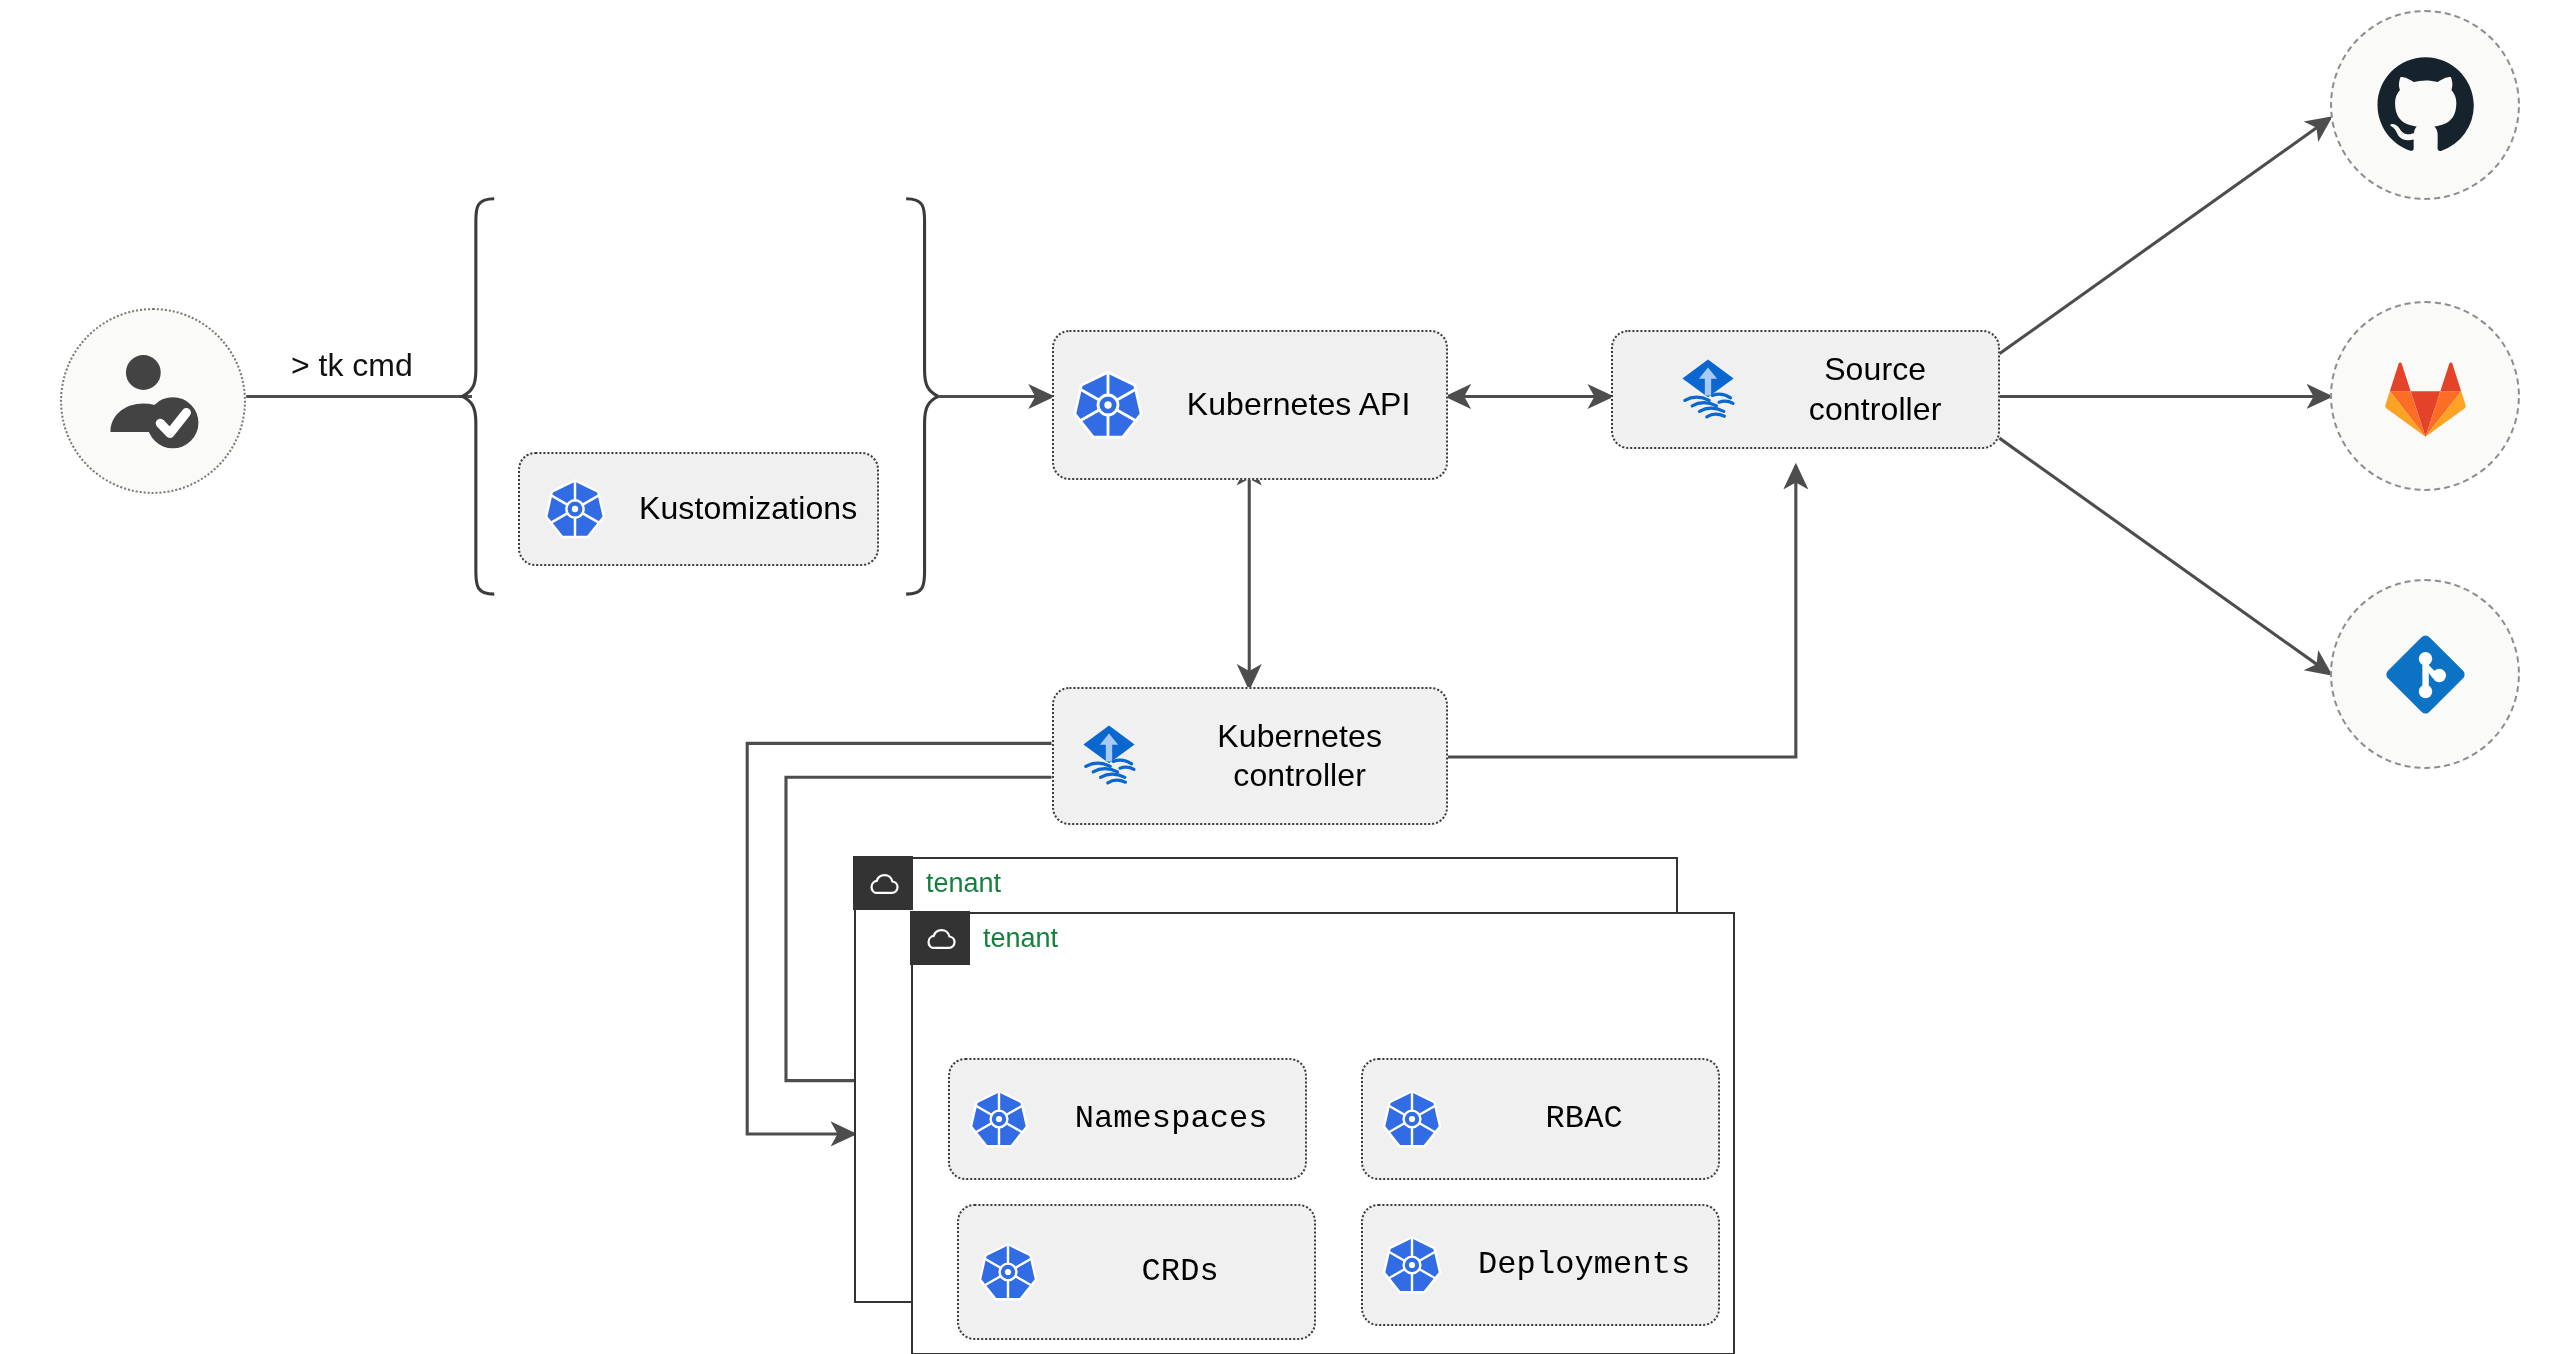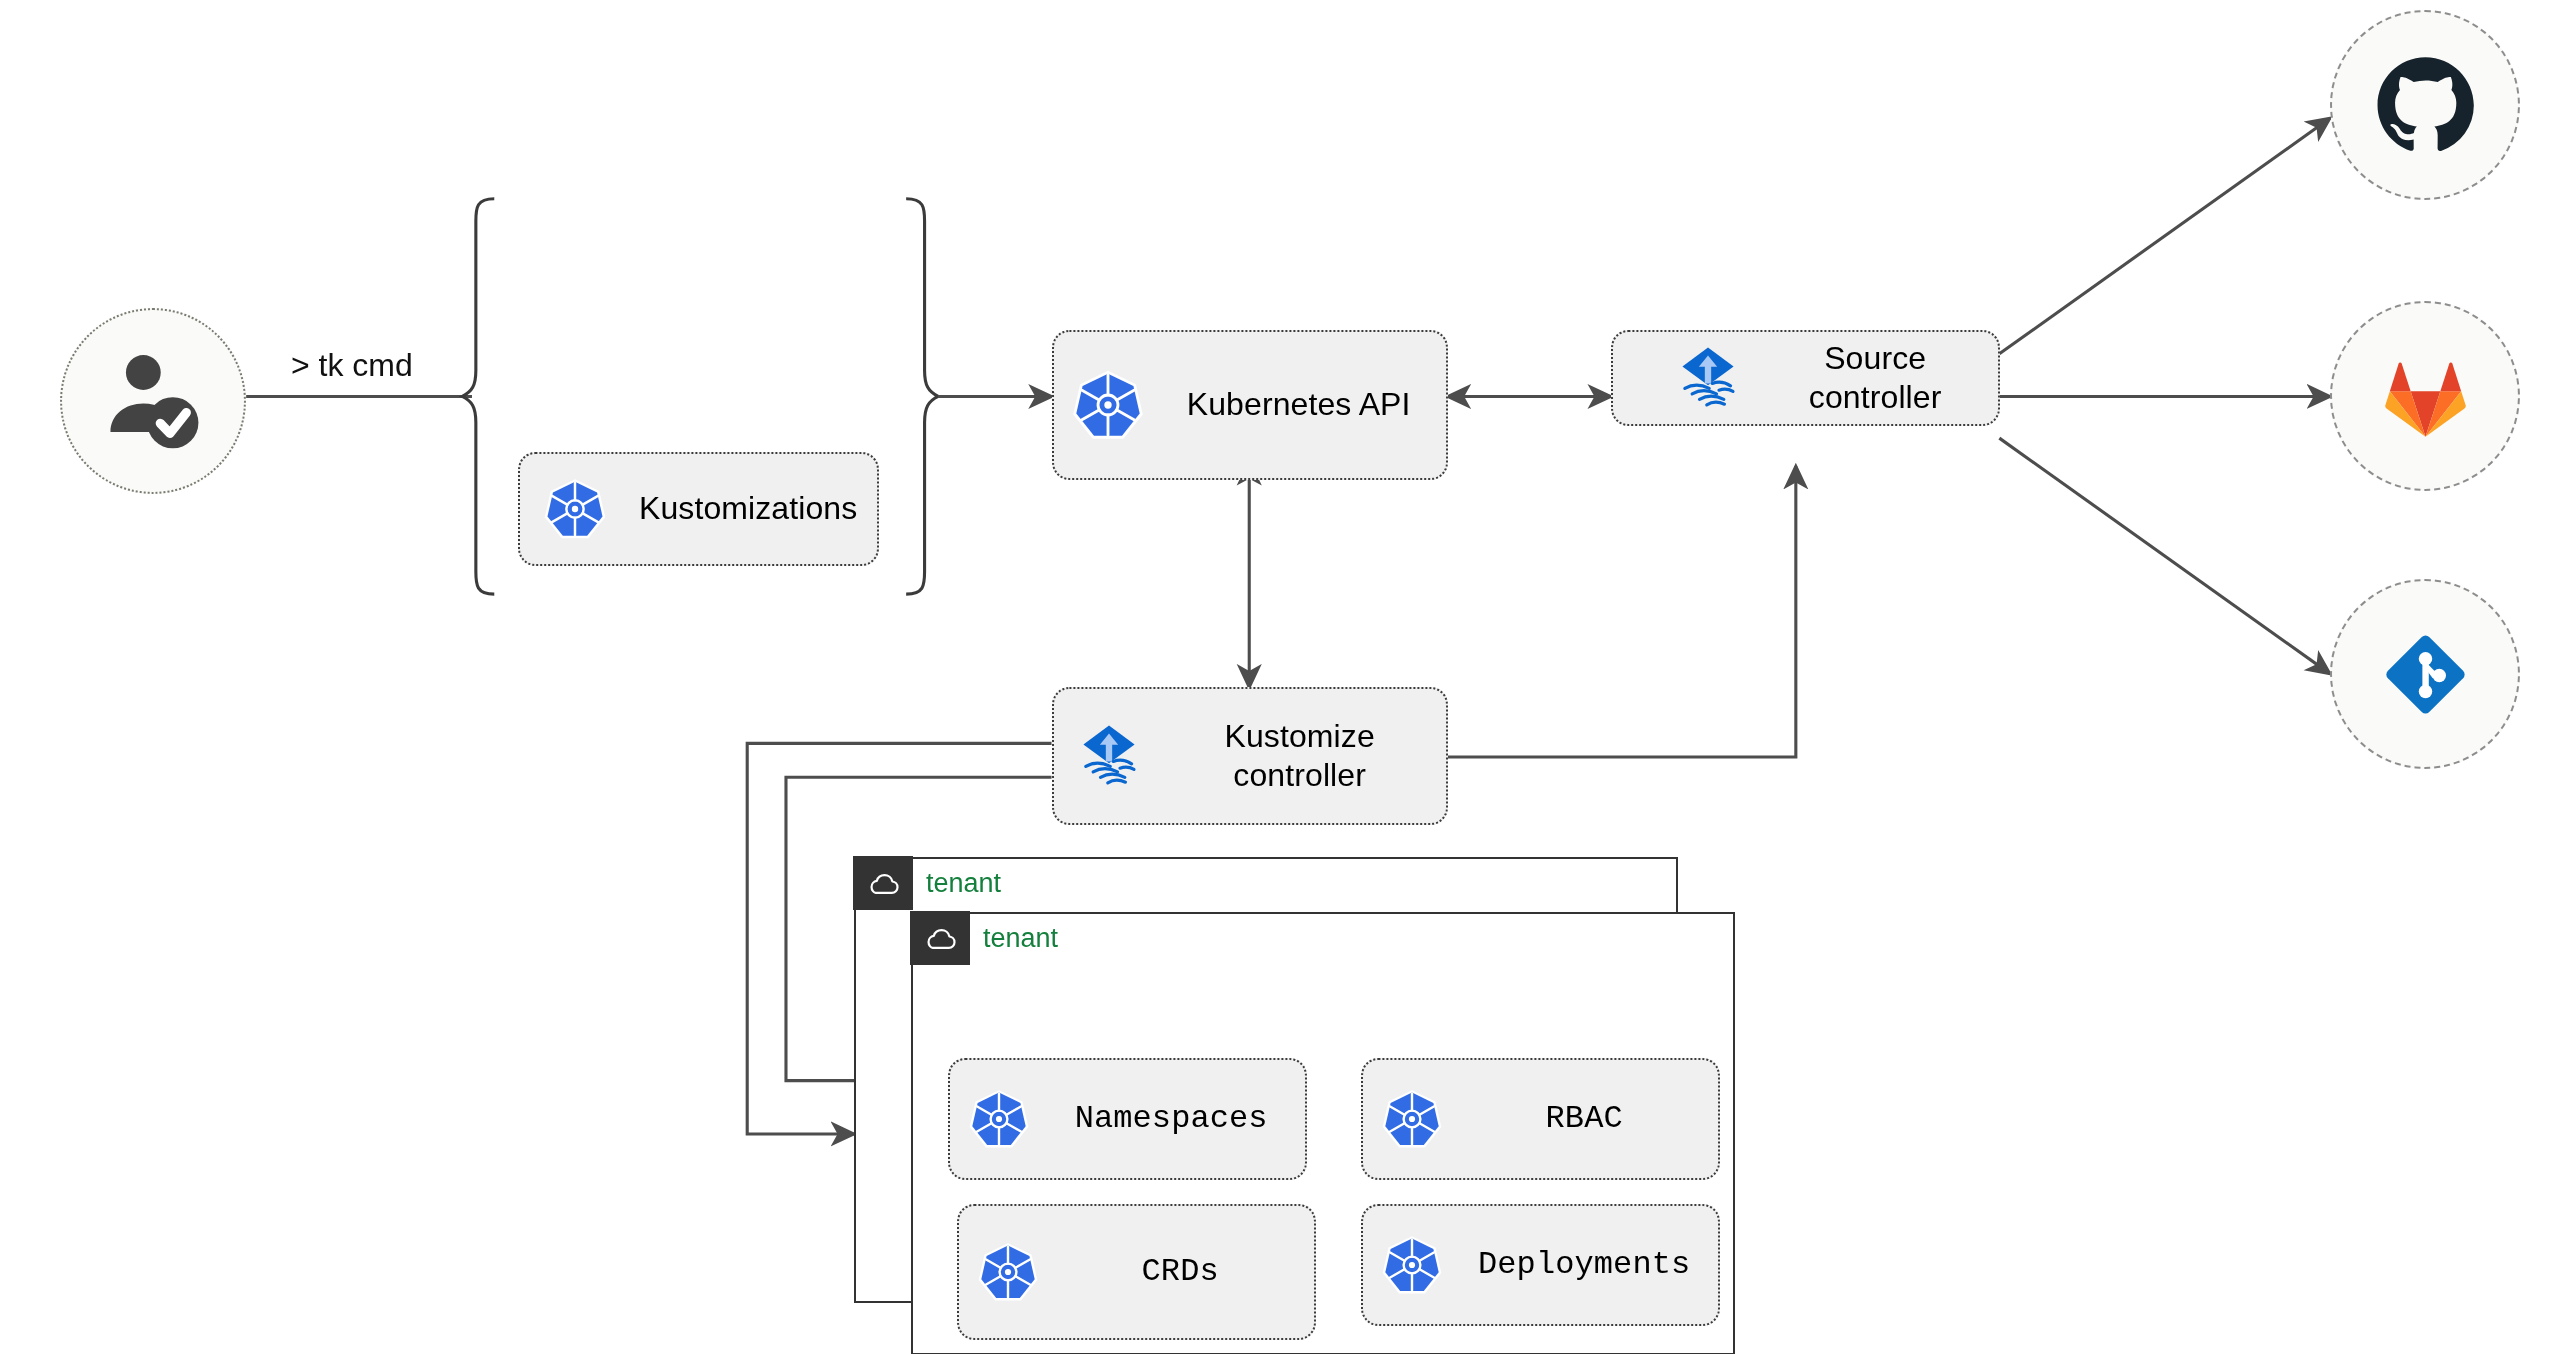--- a/index.html
+++ b/index.html
@@ -210,21 +210,21 @@
           <path d="M32 6.6 L32 23.6 M32 40.4 L32 57.4
                    M9.7 19.3 L24.5 27.7 M39.5 36.3 L54.3 44.7
                    M9.7 44.7 L24.5 36.3 M39.5 27.7 L54.3 19.3"></path>
         </g>
         <circle cx="32" cy="32" r="3.1" fill="#ffffff"></circle>
       </svg>
     </span>
     <span class="label">Kubernetes API</span>
   </div>
 
-  <div class="node two-line" style="left:1611px; top:330px; width:389px; height:96px;padding-left:40px;">
+  <div class="node two-line" style="left:1611px; top:330px; width:389px; height:119px;padding-left:40px;">
     <span class="glyph" style="width:109px;">
       <svg width="78" height="78" viewBox="0 0 64 64">
         <path d="M32 7 L53 22.5 L32 38 L11 22.5 Z" fill="#0B67D0"></path>
         <path d="M32 13.5 L39.5 22.8 L34.6 22.8 L34.6 36.5 L29.4 36.5 L29.4 22.8 L24.5 22.8 Z" fill="#A8C8F5"></path>
         <g stroke="#0B67D0" stroke-width="2.6" fill="none" stroke-linecap="round">
           <path d="M13 40.5 C20 36.5 27 37.5 33 40.5"></path>
           <path d="M19 45 C26 41 33 42 39 45"></path>
           <path d="M25 49.5 C32 45.5 39 46.5 45 49.5"></path>
           <path d="M31 54 C36 51 41 51.5 45.5 53.5"></path>
           <path d="M35.5 36.5 C41 34.5 46 35.5 50.5 38.5"></path>
@@ -247,21 +247,21 @@
           <path d="M13 40.5 C20 36.5 27 37.5 33 40.5"></path>
           <path d="M19 45 C26 41 33 42 39 45"></path>
           <path d="M25 49.5 C32 45.5 39 46.5 45 49.5"></path>
           <path d="M31 54 C36 51 41 51.5 45.5 53.5"></path>
           <path d="M35.5 36.5 C41 34.5 46 35.5 50.5 38.5"></path>
           <path d="M41 42 C45.5 40.5 49 41 52.5 43"></path>
         </g>
       </svg>
     </span>
     <span class="label">
-      <span>Kustomize</span><br>
+      <span>Kubernetes</span><br>
       <span>controller</span>
     </span>
   </div>
 
   <div class="provider-circle" style="left:2330px; top:9.7px; width:190px; height:190px;">
     <svg width="101" height="101" viewBox="0 0 24 24">
       <path fill="#16232C" d="M12 .8C5.7.8.6 5.9.6 12.2c0 5 3.3 9.3 7.8 10.8.6.1.8-.25.8-.55
         0-.27-.01-1.17-.015-2.12-3.17.69-3.84-1.34-3.84-1.34-.52-1.32-1.27-1.67-1.27-1.67
         -1.04-.71.08-.7.08-.7 1.15.08 1.75 1.18 1.75 1.18 1.02 1.75 2.68 1.24 3.33.95
         .1-.74.4-1.25.72-1.53-2.53-.29-5.19-1.27-5.19-5.63 0-1.24.44-2.26 1.17-3.06

